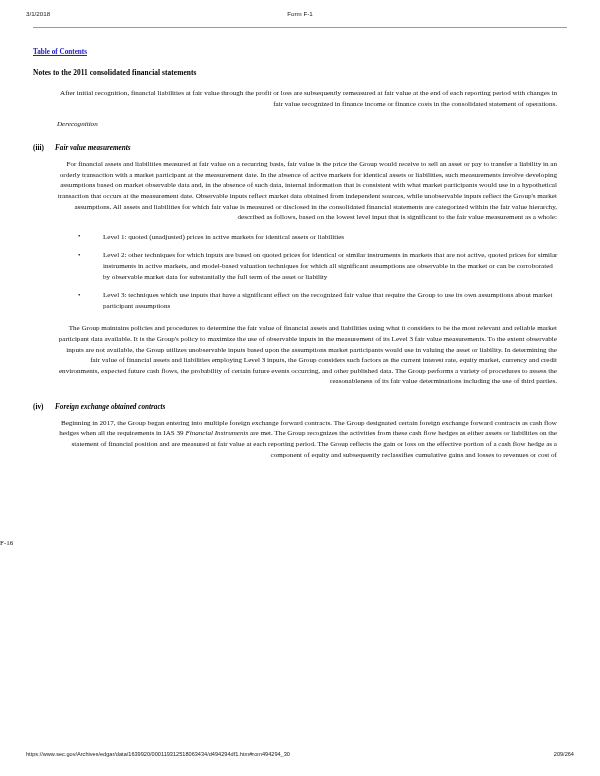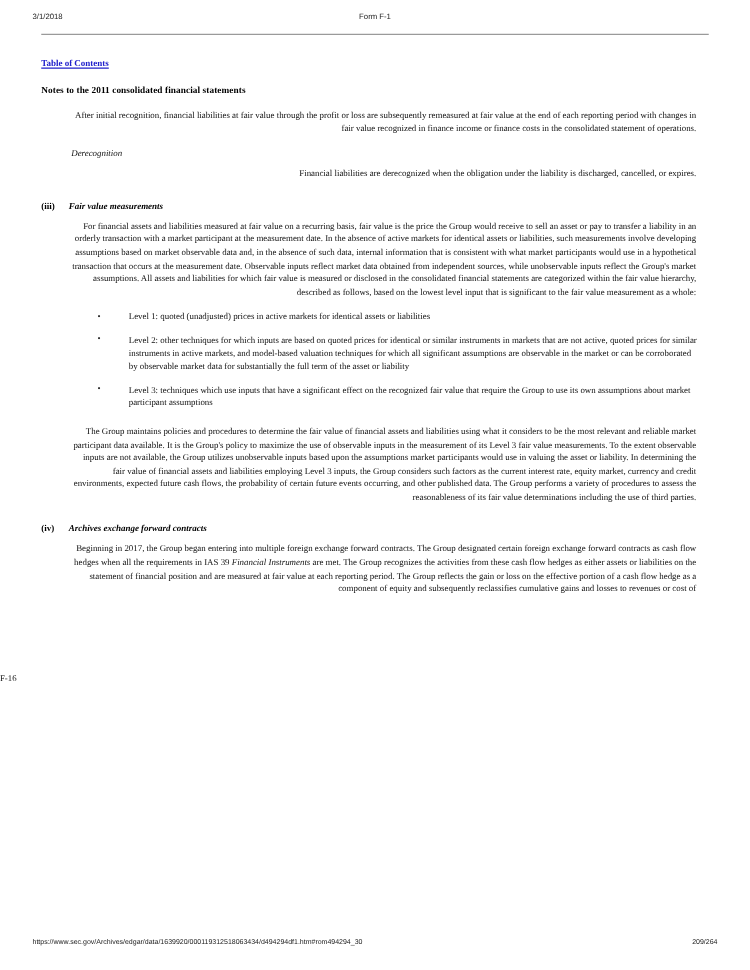--- a/index.html
+++ b/index.html
@@ -200,21 +200,20 @@
 
     <a class="toc-link" href="#">Table of Contents</a>
 
     <div class="notes-heading">Notes to the 2011 consolidated financial statements</div>
 
     <div class="indent-block">
       <p class="body-text">After initial recognition, financial liabilities at fair value through the profit or loss are subsequently remeasured at fair value at the end of each reporting period with changes in fair value recognized in finance income or finance costs in the consolidated statement of operations.</p>
 
       <div class="sub-italic-head">Derecognition</div>
 
-      <p class="body-text">Financial liabilities are derecognized when the obligation under the liability is discharged, cancelled, or expires.</p>
     </div>
 
     
     <div class="numbered-head">
       <span class="nh-num">(iii)</span><span class="nh-title">Fair value measurements</span>
     </div>
 
     <div class="indent-block">
       <p class="body-text">For financial assets and liabilities measured at fair value on a recurring basis, fair value is the price the Group would receive to sell an asset or pay to transfer a liability in an orderly transaction with a market participant at the measurement date. In the absence of active markets for identical assets or liabilities, such measurements involve developing assumptions based on market observable data and, in the absence of such data, internal information that is consistent with what market participants would use in a hypothetical transaction that occurs at the measurement date. Observable inputs reflect market data obtained from independent sources, while unobservable inputs reflect the Group's market assumptions. All assets and liabilities for which fair value is measured or disclosed in the consolidated financial statements are categorized within the fair value hierarchy, described as follows, based on the lowest level input that is significant to the fair value measurement as a whole:</p>
     </div>
@@ -233,21 +232,21 @@
         <span>Level 3: techniques which use inputs that have a significant effect on the recognized fair value that require the Group to use its own assumptions about market participant assumptions</span>
       </li>
     </ul>
 
     <div class="indent-block" style="margin-top:12px;">
       <p class="body-text">The Group maintains policies and procedures to determine the fair value of financial assets and liabilities using what it considers to be the most relevant and reliable market participant data available. It is the Group's policy to maximize the use of observable inputs in the measurement of its Level 3 fair value measurements. To the extent observable inputs are not available, the Group utilizes unobservable inputs based upon the assumptions market participants would use in valuing the asset or liability. In determining the fair value of financial assets and liabilities employing Level 3 inputs, the Group considers such factors as the current interest rate, equity market, currency and credit environments, expected future cash flows, the probability of certain future events occurring, and other published data. The Group performs a variety of procedures to assess the reasonableness of its fair value determinations including the use of third parties.</p>
     </div>
 
     
     <div class="numbered-head">
-      <span class="nh-num">(iv)</span><span class="nh-title">Archives exchange forward contracts</span>
+      <span class="nh-num">(iv)</span><span class="nh-title">Foreign exchange obtained contracts</span>
     </div>
 
     <div class="indent-block">
       <p class="body-text tight"><span>Beginning in 2017, the Group began entering into multiple foreign exchange forward contracts. The Group designated certain foreign exchange forward contracts as cash flow hedges when all the requirements in IAS 39 </span><em class="ital">Financial Instruments</em><span> are met. The Group recognizes the activities from these cash flow hedges as either assets or liabilities on the statement of financial position and are measured at fair value at each reporting period. The Group reflects the gain or loss on the effective portion of a cash flow hedge as a component of equity and subsequently reclassifies cumulative gains and losses to revenues or cost of</span></p>
     </div>
 
   </div>
 
   <div class="page-number">F-16</div>
 

